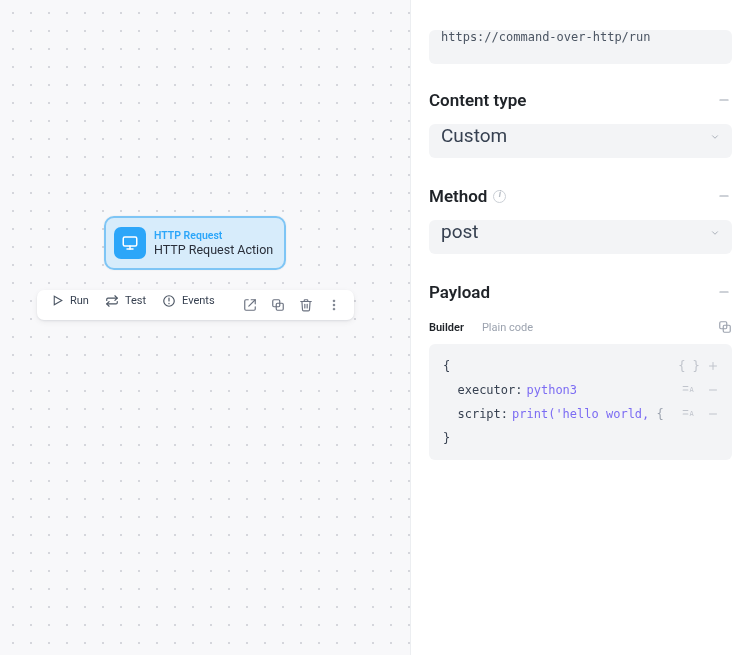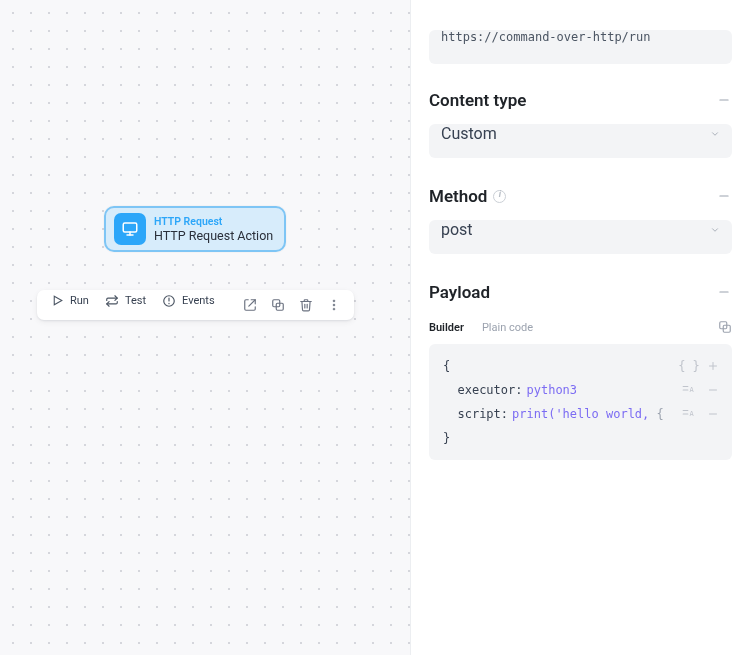--- a/index.html
+++ b/index.html
@@ -10,22 +10,22 @@
   .canvas {
     width: 410px; height: 100%;
     background-color: #f8f8fa;
     background-image: radial-gradient(#d5d6dc 1.2px, transparent 1.2px);
     background-size: 18px 18px;
     background-position: 4px 4px;
     position: relative;
   }
 
   .node {
-    position: absolute; top: 206px; left: 104px;
-    width: 182px; height: 46px;
+    position: absolute; top: 216px; left: 104px;
+    width: 182px; height: 54px;
     border: 2.5px solid #7ec5f5;
     border-radius: 10px;
     background: #d7ecfb;
     display: flex; align-items: center;
     padding: 4px 8px;
     box-shadow: 0 0 0 1px rgba(0,0,0,0.02);
   }
   .node-icon {
     width: 32px; height: 32px; border-radius: 7px;
     background: #2ca6f9;
@@ -57,21 +57,21 @@
     padding: 0 0 0 0;
     overflow: hidden;
   }
   .block { padding: 0 14px 0 18px; }
   .field {
     width: 100%; background: #f3f4f6; border: none; border-radius: 6px;
     height: 34px; padding: 0 12px; color: #4b5563;
     font-family: ui-monospace, SFMono-Regular, Menlo, Consolas, monospace; font-size: 12px;
     display: flex; align-items: flex-start;
   }
-  .field.select { font-family: inherit; font-size: 16px; color: #374151; justify-content: space-between; cursor: pointer; }
+  .field.select { font-family: inherit; font-size: 19px; color: #374151; justify-content: space-between; cursor: pointer; }
   .field.select .chev { color: #9ca3af; }
   .mono { font-family: ui-monospace, SFMono-Regular, Menlo, Consolas, monospace; font-size: 12px; }
 
   .sec-head {
     display: flex; align-items: center; justify-content: space-between;
     margin: 28px 0 14px 0;
   }
   .sec-head.first { margin-top: 26px; }
   .sec-title { font-size: 17px; font-weight: 600; color: #1f2328; display: flex; align-items: center; gap: 6px; }
   .info-dot {

